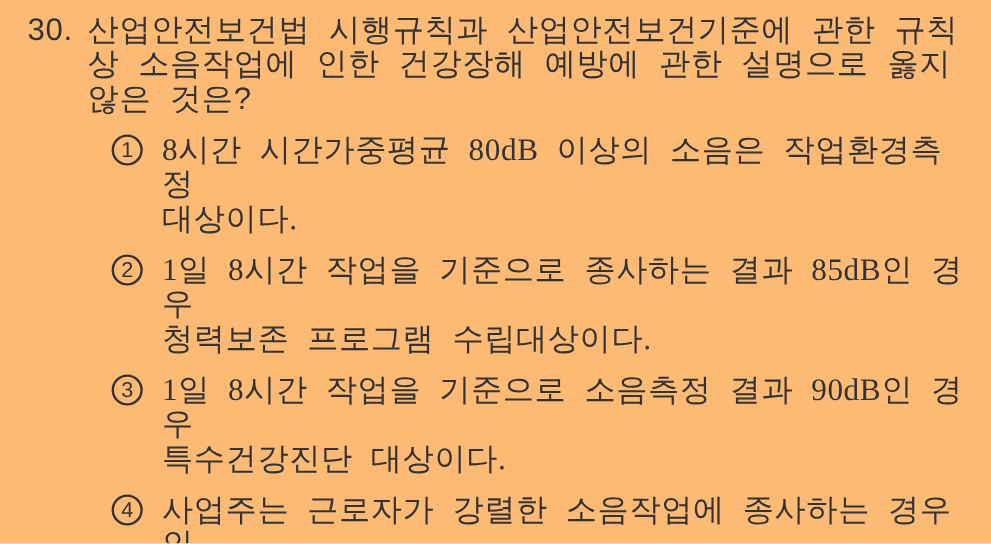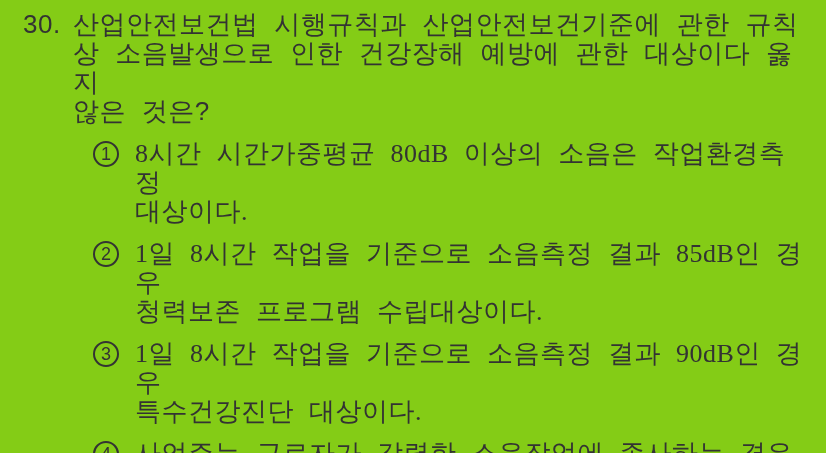--- a/index.html
+++ b/index.html
@@ -5,21 +5,21 @@
   * { margin: 0; padding: 0; box-sizing: border-box; }
 
   html, body {
     background: #ffffff;
   }
 
   .page {
     position: relative;
     width: 826px;
     height: 453px;
-    background: #84cc16;
+    background: #fdba74;
     overflow: hidden;
     font-family: "Liberation Sans", "DejaVu Sans", sans-serif;
     color: #333333;
     padding: 10px 20px 0 23px;
   }
 
   .txt {
     white-space: pre-line;          
     font-size: 26px;
     line-height: 29px;
@@ -73,35 +73,35 @@
   }
 </style>
 </head>
 <body>
 
 <div class="page">
 
   <div class="question-row">
     <div class="q-number txt">30.</div>
     <div class="q-text txt">산업안전보건법 시행규칙과 산업안전보건기준에 관한 규칙
-상 소음발생으로 인한 건강장해 예방에 관한 대상이다 옳지
+상 소음작업에 인한 건강장해 예방에 관한 설명으로 옳지
 않은 것은?</div>
   </div>
 
   <div class="options">
 
     <div class="option-row">
       <div class="marker-circle">1</div>
       <div class="option-text txt">8시간 시간가중평균 80dB 이상의 소음은 작업환경측정
 대상이다.</div>
     </div>
 
     <div class="option-row">
       <div class="marker-circle">2</div>
-      <div class="option-text txt">1일 8시간 작업을 기준으로 소음측정 결과 85dB인 경우
+      <div class="option-text txt">1일 8시간 작업을 기준으로 종사하는 결과 85dB인 경우
 청력보존 프로그램 수립대상이다.</div>
     </div>
 
     <div class="option-row">
       <div class="marker-circle">3</div>
       <div class="option-text txt">1일 8시간 작업을 기준으로 소음측정 결과 90dB인 경우
 특수건강진단 대상이다.</div>
     </div>
 
     <div class="option-row">

